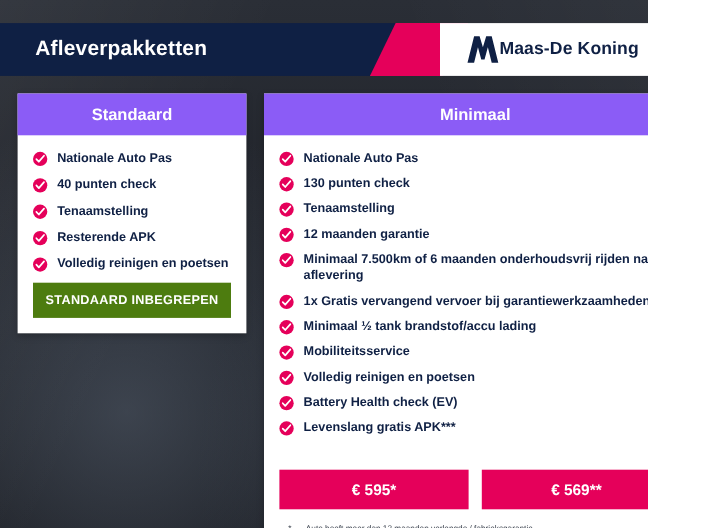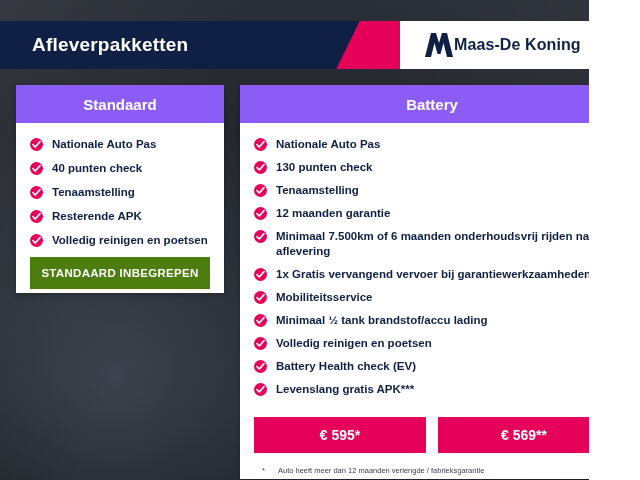--- a/index.html
+++ b/index.html
@@ -133,21 +133,21 @@
     background: #8b5cf6;
     color: #ffffff;
     height: 38px;
     display: flex;
     align-items: center;
     justify-content: center;
     font-size: 15px;
     font-weight: bold;
   }
   .card-body {
-    padding: 14px 14px 4px 14px;
+    padding: 14px 14px 14px 14px;
   }
   .feature-list {
     list-style: none;
     margin: 0;
     padding: 0;
   }
   .feature {
     display: flex;
     align-items: flex-start;
     margin-bottom: 9px;
@@ -286,21 +286,21 @@
               </svg>
           </span>
           <span class="feature-text">Volledig reinigen en poetsen</span>
         </li>
       </ul>
       <div class="btn-pink">STANDAARD INBEGREPEN</div>
     </div>
   </div>
 
   <div class="card card-approved">
-    <div class="card-head">Battery</div>
+    <div class="card-head">Minimaal</div>
     <div class="card-body">
       <ul class="feature-list">
         <li class="feature">
           <span class="check">
             <svg width="9" height="9" viewBox="0 0 9 9" xmlns="http://www.w3.org/2000/svg">
                 <path d="M1 4.6 L3.3 7 L8 1.6" stroke="#ffffff" stroke-width="1.6" fill="none" stroke-linecap="round" stroke-linejoin="round"></path>
               </svg>
           </span>
           <span class="feature-text">Nationale Auto Pas</span>
         </li>
@@ -343,29 +343,29 @@
               </svg>
           </span>
           <span class="feature-text">1x Gratis vervangend vervoer bij garantiewerkzaamheden</span>
         </li>
         <li class="feature">
           <span class="check">
             <svg width="9" height="9" viewBox="0 0 9 9" xmlns="http://www.w3.org/2000/svg">
                 <path d="M1 4.6 L3.3 7 L8 1.6" stroke="#ffffff" stroke-width="1.6" fill="none" stroke-linecap="round" stroke-linejoin="round"></path>
               </svg>
           </span>
+          <span class="feature-text">Minimaal ½ tank brandstof/accu lading</span>
+        </li>
+        <li class="feature">
+          <span class="check">
+            <svg width="9" height="9" viewBox="0 0 9 9" xmlns="http://www.w3.org/2000/svg">
+                <path d="M1 4.6 L3.3 7 L8 1.6" stroke="#ffffff" stroke-width="1.6" fill="none" stroke-linecap="round" stroke-linejoin="round"></path>
+              </svg>
+          </span>
           <span class="feature-text">Mobiliteitsservice</span>
-        </li>
-        <li class="feature">
-          <span class="check">
-            <svg width="9" height="9" viewBox="0 0 9 9" xmlns="http://www.w3.org/2000/svg">
-                <path d="M1 4.6 L3.3 7 L8 1.6" stroke="#ffffff" stroke-width="1.6" fill="none" stroke-linecap="round" stroke-linejoin="round"></path>
-              </svg>
-          </span>
-          <span class="feature-text">Minimaal ½ tank brandstof/accu lading</span>
         </li>
         <li class="feature">
           <span class="check">
             <svg width="9" height="9" viewBox="0 0 9 9" xmlns="http://www.w3.org/2000/svg">
                 <path d="M1 4.6 L3.3 7 L8 1.6" stroke="#ffffff" stroke-width="1.6" fill="none" stroke-linecap="round" stroke-linejoin="round"></path>
               </svg>
           </span>
           <span class="feature-text">Volledig reinigen en poetsen</span>
         </li>
         <li class="feature">

